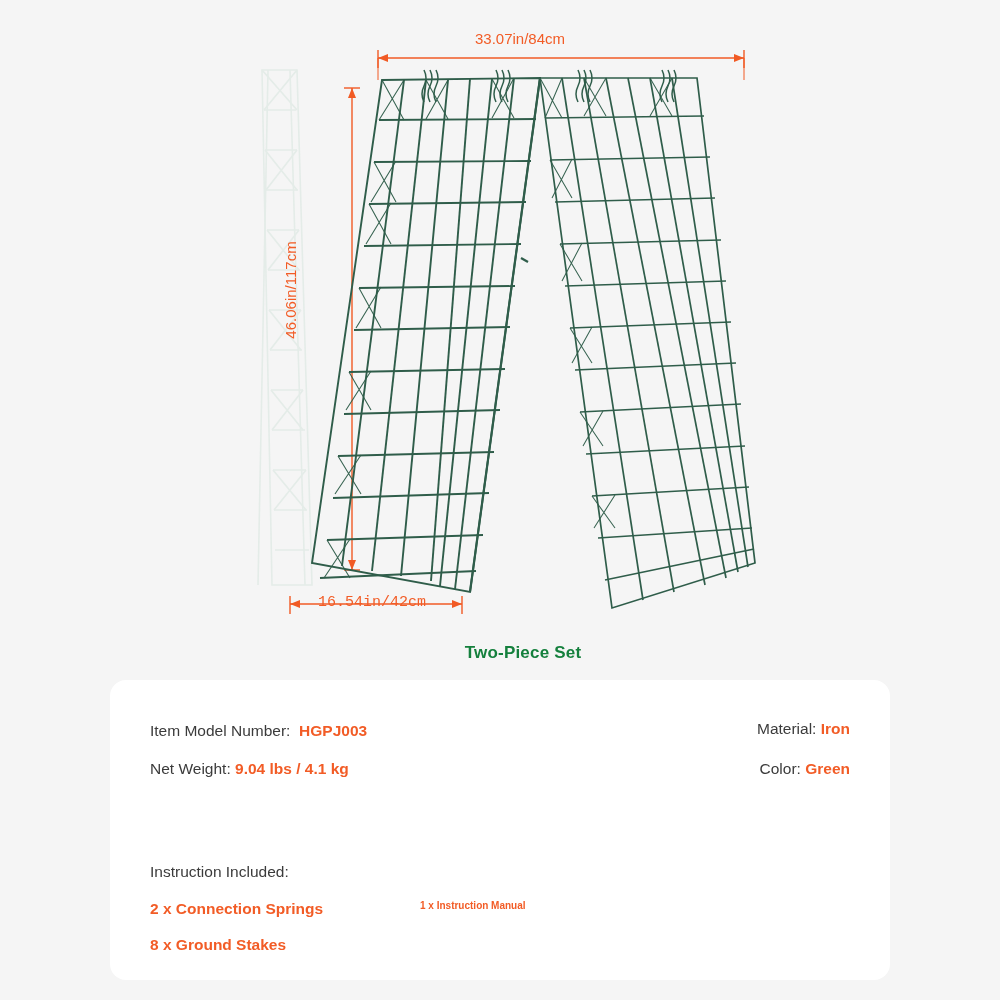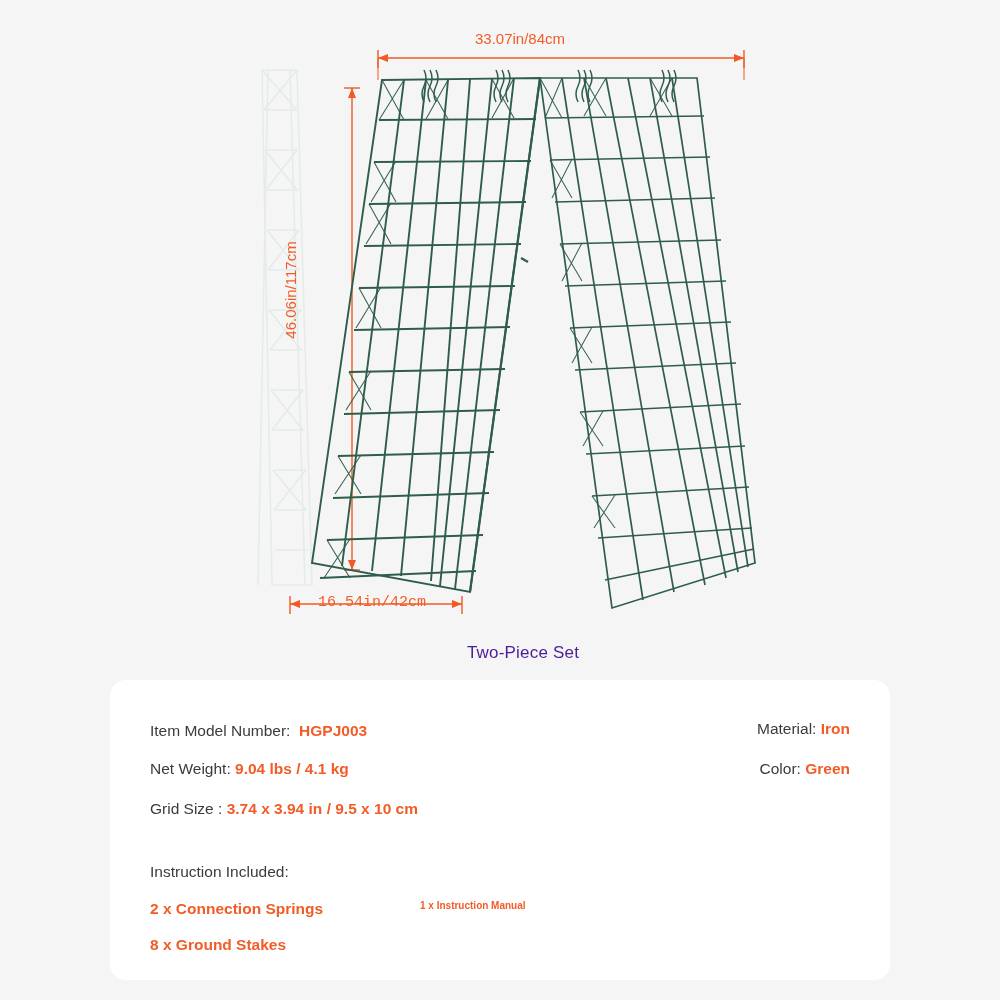--- a/index.html
+++ b/index.html
@@ -53,23 +53,23 @@
     left: 372px;
     top: 594px;
     transform: translateX(-50%);
     font-family: Liberation Mono, monospace;
   }
   #set-label {
     position: absolute;
     left: 523px;
     top: 643px;
     transform: translateX(-50%);
-    color: #4c1d95;
+    color: #15803d;
     font-size: 17px;
-    font-weight: normal;
+    font-weight: bold;
     letter-spacing: 0.2px;
     white-space: nowrap;
   }
 
   
   .spec-card {
     position: absolute;
     left: 110px;
     top: 680px;
     width: 780px;
@@ -297,24 +297,20 @@
       <div class="spec-row left-col" id="row-model">
         <span class="k">Item Model Number:</span>
         &nbsp;<span class="v">HGPJ003</span>
       </div>
 
       <div class="spec-row left-col" id="row-weight">
         <span class="k">Net Weight:</span>
         <span class="v">9.04 lbs / 4.1 kg</span>
       </div>
 
-      <div class="spec-row left-col" id="row-grid">
-        <span class="k">Grid Size :</span>
-        <span class="v">3.74 x 3.94 in / 9.5 x 10 cm</span>
-      </div>
 
       <div class="spec-row right-col" id="row-material">
         <span class="k">Material:</span>
         <span class="v">Iron</span>
       </div>
 
       <div class="spec-row right-col" id="row-color">
         <span class="k">Color:</span>
         <span class="v">Green</span>
       </div>

